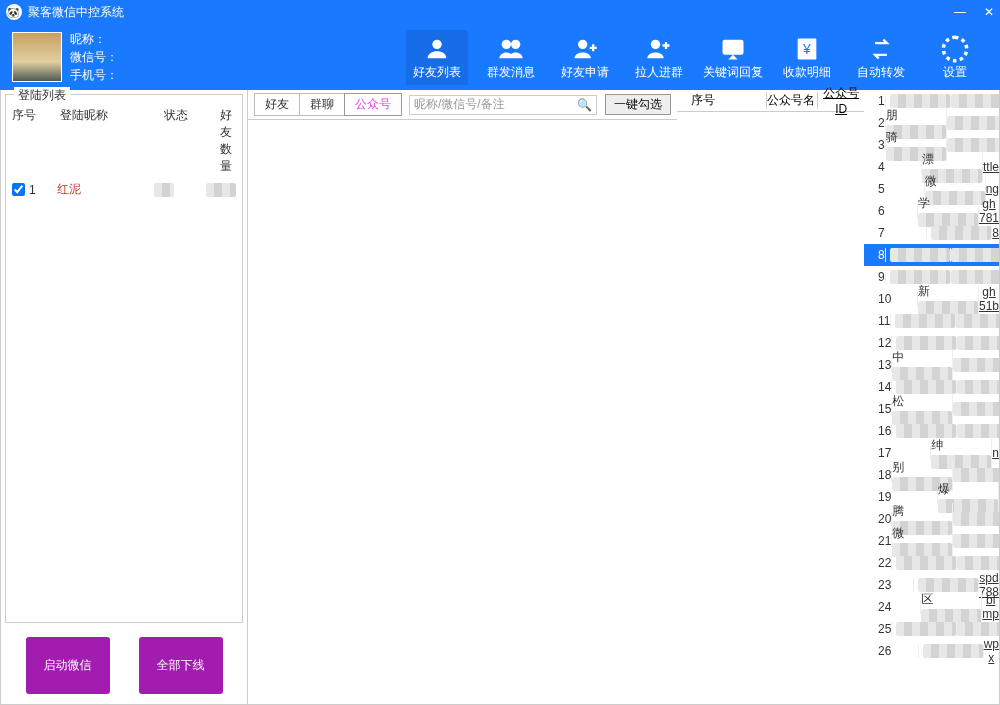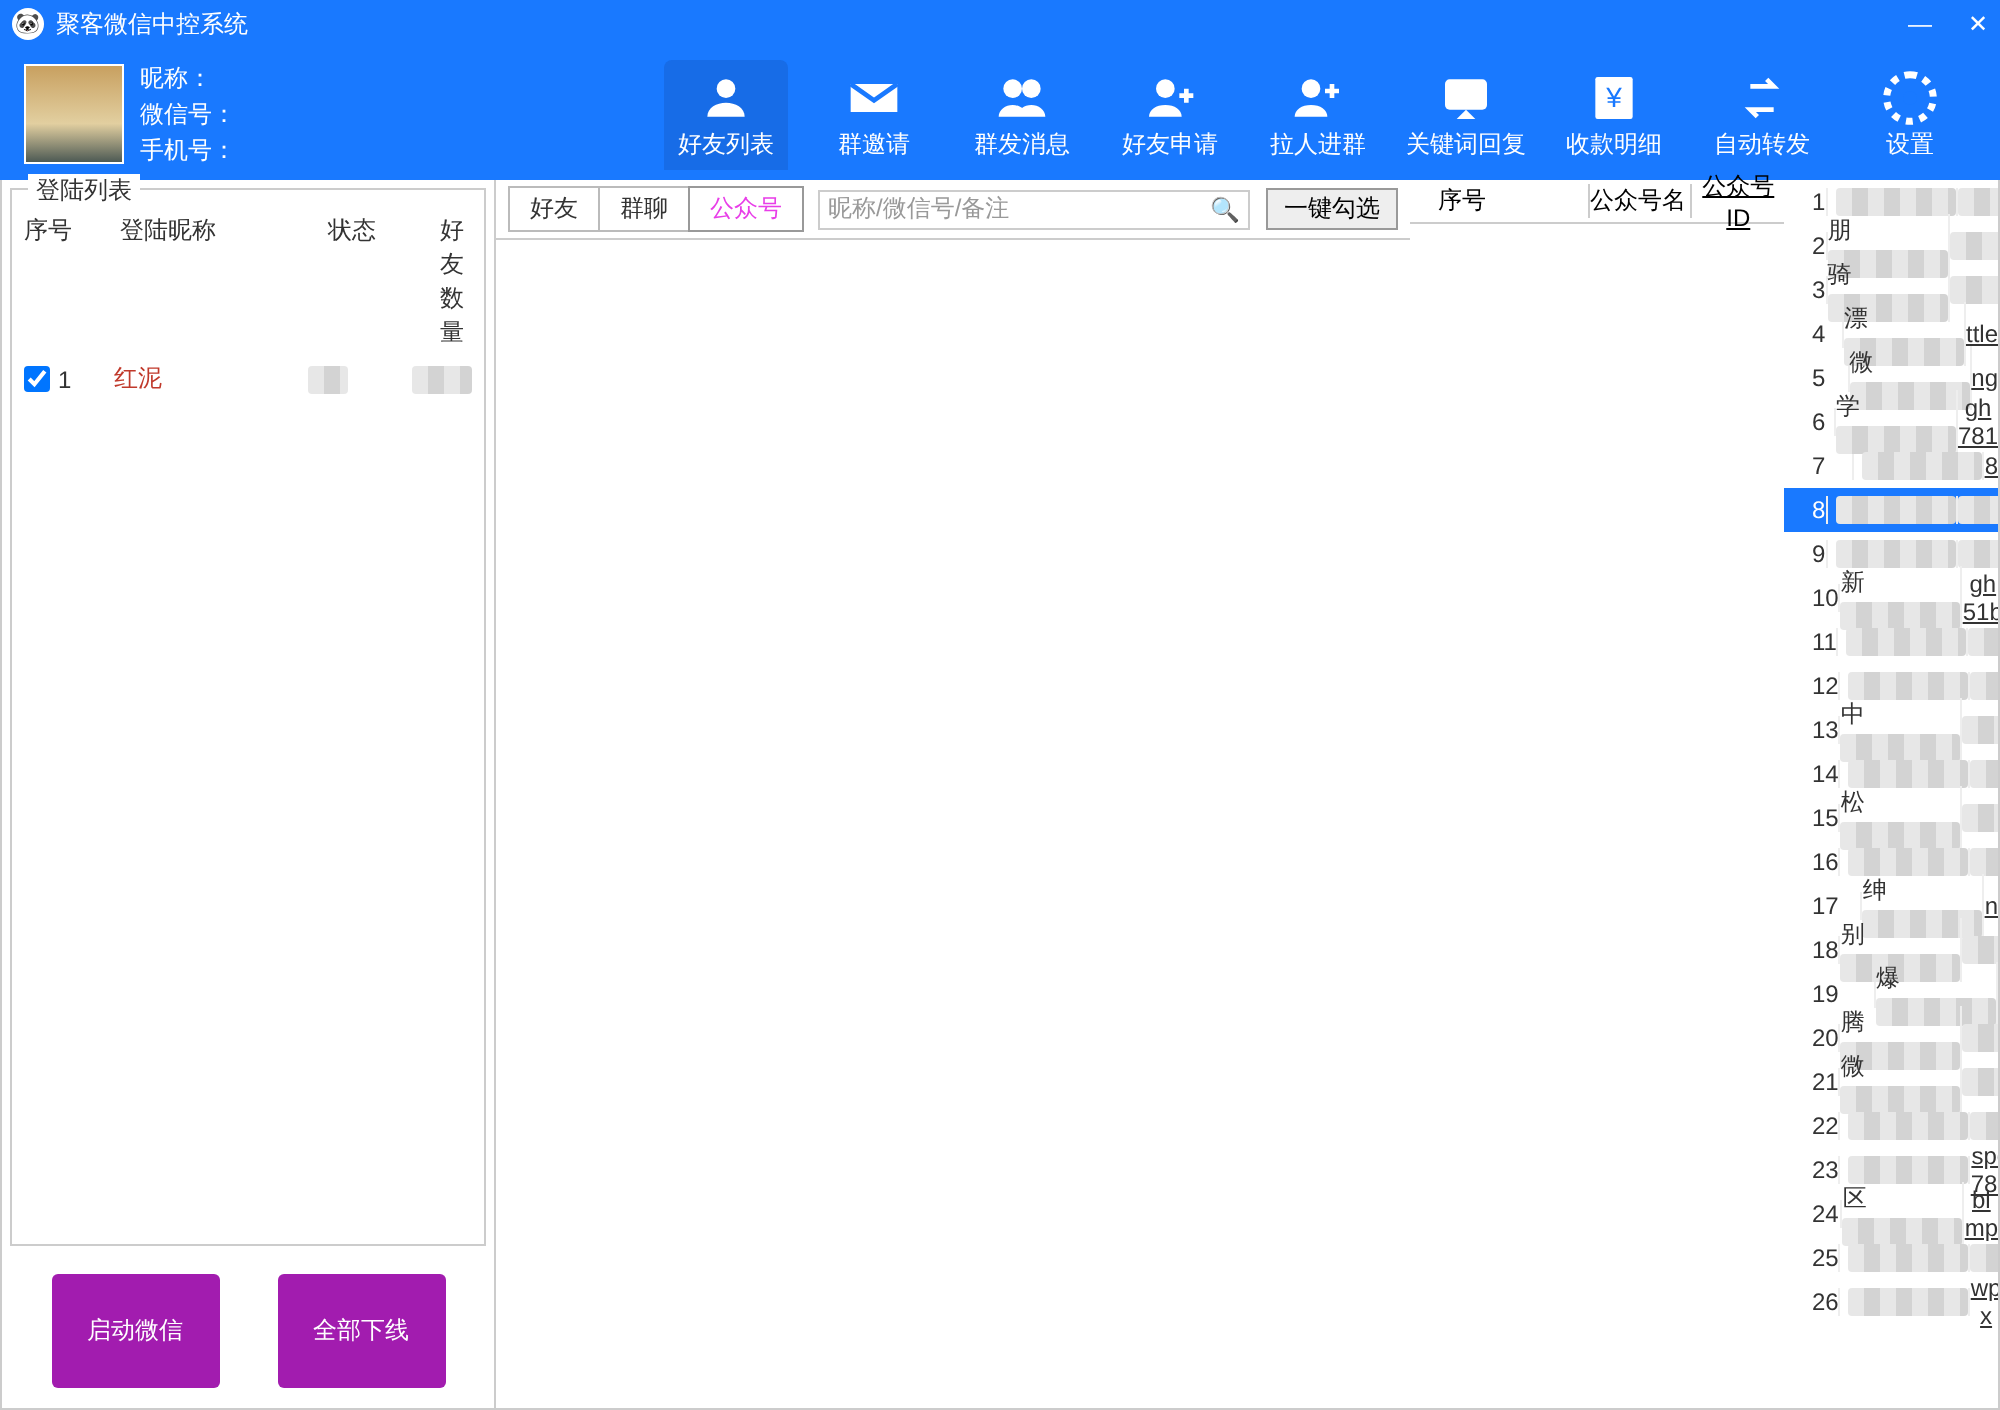--- a/index.html
+++ b/index.html
@@ -31,21 +31,21 @@
 .lrow .cb { margin-right: 4px; }
 .lrow .seq { width: 30px; }
 .lrow .nick { width: 104px; color:#c0392b; }
 .lrow .st { width: 56px; }
 .leftbtns { display:flex; justify-content: space-around; padding: 10px; }
 .gbtn { background: #a21caf; color:#fff; border:none; border-radius: 3px; padding: 20px 18px; cursor:pointer; }
 .rightpane { flex:1; display:flex; flex-direction:row; }
 .tabbar { display:flex; align-items:center; height: 30px; border-bottom: 1px solid #ccc; padding: 2px 6px; gap: 0; }
 .tab { border:1px solid #bbb; padding: 2px 10px; background:#fff; cursor:pointer; color:#333; margin-right:-1px; }
 .tab.active { color:#e83ee8; border-color:#999; }
-.searchbox { margin-left: 8px; display:flex; align-items:center; border:1px solid #ccc; background:#fff; width: 216px; height:20px; padding:0 4px; color:#999; justify-content:space-between; }
+.searchbox { margin-left: 8px; display:flex; align-items:center; border:1px solid #ccc; background:#fff; width: 188px; height:20px; padding:0 4px; color:#999; justify-content:space-between; }
 .sbtn { margin-left: 8px; border:1px solid #999; background:#eee; padding:1px 8px; cursor:pointer; }
 .tablewrap { flex:1; overflow-y:scroll; position:relative; }
 .thdr, .trow { display:flex; align-items:center; height:22px; }
 .thdr { border-bottom:1px solid #ccc; }
 .thdr .c1, .trow .c1 { width: 90px; padding-left: 14px; border-right:1px solid #eee; }
 .thdr .c2, .trow .c2 { flex:1.1; text-align:left; border-right:1px solid #eee; position:relative; }
 .thdr .c3, .trow .c3 { flex:1; text-align:center; position:relative;text-decoration:underline; }
 .thdr .c1 { border-right:1px solid #ccc;} .thdr .c2{border-right:1px solid #ccc;}
 .trow { color:#333; }
 .trow.sel { background:#1979ff; color:#fff; }
@@ -83,29 +83,20 @@
           <svg viewBox="0 0 24 24">
             <circle cx="12" cy="8" r="4"></circle>
             <path d="M4 20c0-4 4-6 8-6s8 2 8 6"></path>
           </svg>
         </div>
         <div>好友列表</div>
       </div>
       <div class="navitem">
         <div class="icn">
           <svg viewBox="0 0 24 24">
-            <rect x="2" y="6" width="20" height="12"></rect>
-            <path d="M2 6l10 7 10-7" fill="none" stroke="#1979ff" stroke-width="2"></path>
-          </svg>
-        </div>
-        <div>群邀请</div>
-      </div>
-      <div class="navitem">
-        <div class="icn">
-          <svg viewBox="0 0 24 24">
             <circle cx="8" cy="8" r="4"></circle>
             <circle cx="16" cy="8" r="4"></circle>
             <path d="M2 20c0-3 3-5 6-5s6 2 6 5M10 20c0-3 3-5 6-5s6 2 6 5"></path>
           </svg>
         </div>
         <div>群发消息</div>
       </div>
       <div class="navitem">
         <div class="icn">
           <svg viewBox="0 0 24 24">

